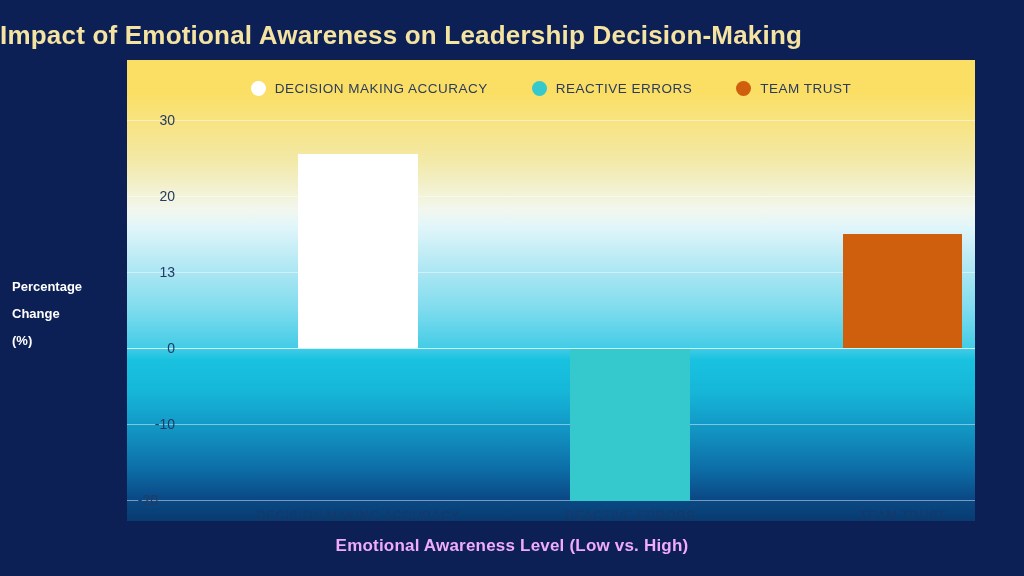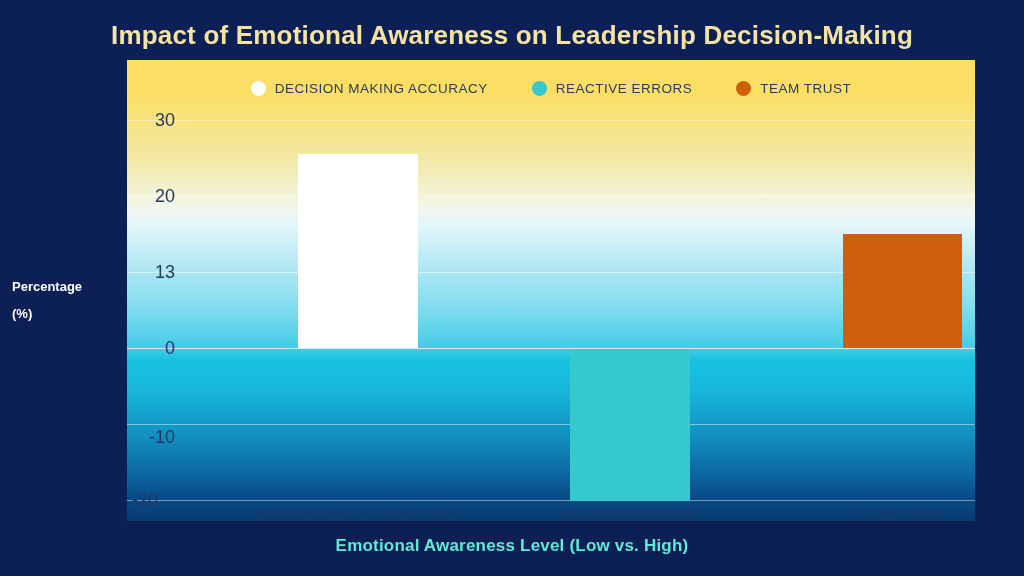--- a/index.html
+++ b/index.html
@@ -17,21 +17,21 @@
     background: #0d2055;
     overflow: hidden;
   }
 
   
   #chart-title {
     position: absolute;
     left: 0;
     top: 18px;
     width: 1024px;
-    text-align: center;
+    text-align: left;
     color: #f4e3a1;
     font-size: 26px;
     font-weight: bold;
     letter-spacing: 0.2px;
     line-height: 34px;
     white-space: nowrap;
   }
 
   
   #plot-area {
@@ -68,21 +68,21 @@
   .gridline.zero {
     background: rgba(255,255,255,0.75);
   }
 
   
   .ytick {
     position: absolute;
     width: 44px;
     text-align: right;
     color: #253a63;
-    font-size: 18px;
+    font-size: 14px;
     line-height: 14px;
   }
 
   
   .bar {
     position: absolute;
     box-sizing: border-box;
   }
   .bar.white-bar  { background: #ffffff; }
   .bar.cyan-bar   { background: #35c9cd; }
@@ -138,21 +138,21 @@
     font-size: 13px;
     font-weight: bold;
     line-height: 27px;
   }
   #x-axis-title {
     position: absolute;
     left: 0;
     top: 536px;
     width: 1024px;
     text-align: center;
-    color: #5eead4;
+    color: #f0abfc;
     font-size: 17px;
     font-weight: bold;
     letter-spacing: 0.2px;
     white-space: nowrap;
   }
 </style>
 </head>
 <body>
 
 <div id="slide">
@@ -176,38 +176,39 @@
 
     <div class="xcat" style="left:111px; top:448px; width:240px;">DECISION MAKING ACCURACY</div>
     <div class="xcat" style="left:383px; top:448px; width:240px;">REACTIVE ERRORS</div>
     <div class="xcat" style="left:656px; top:448px; width:240px;">TEAM TRUST</div>
   </div>
 
   <div class="ytick" style="left:131px; top:113px;">30</div>
   <div class="ytick" style="left:131px; top:189px;">20</div>
   <div class="ytick" style="left:131px; top:265px;">13</div>
   <div class="ytick" style="left:131px; top:341px;">0</div>
-  <div class="ytick" style="left:131px; top:430px;">-10</div>
+  <div class="ytick" style="left:131px; top:417px;">-10</div>
   <div class="ytick" style="left:114px; top:493px;">-20</div>
 
   <div id="legend">
     <div class="legend-item">
       <span class="legend-swatch" style="background:#ffffff;"></span>
       <span class="legend-label">DECISION MAKING ACCURACY</span>
     </div>
     <div class="legend-item">
       <span class="legend-swatch" style="background:#35c9cd;"></span>
       <span class="legend-label">REACTIVE ERRORS</span>
     </div>
     <div class="legend-item">
       <span class="legend-swatch" style="background:#cf5f0c;"></span>
       <span class="legend-label">TEAM TRUST</span>
     </div>
   </div>
 
   <div id="y-axis-title">
     <div>Percentage</div>
+    <div>Change</div>
     <div>(%)</div>
   </div>
 
   <div id="x-axis-title">Emotional Awareness Level (Low vs. High)</div>
 
 </div>
 
 </body></html>

